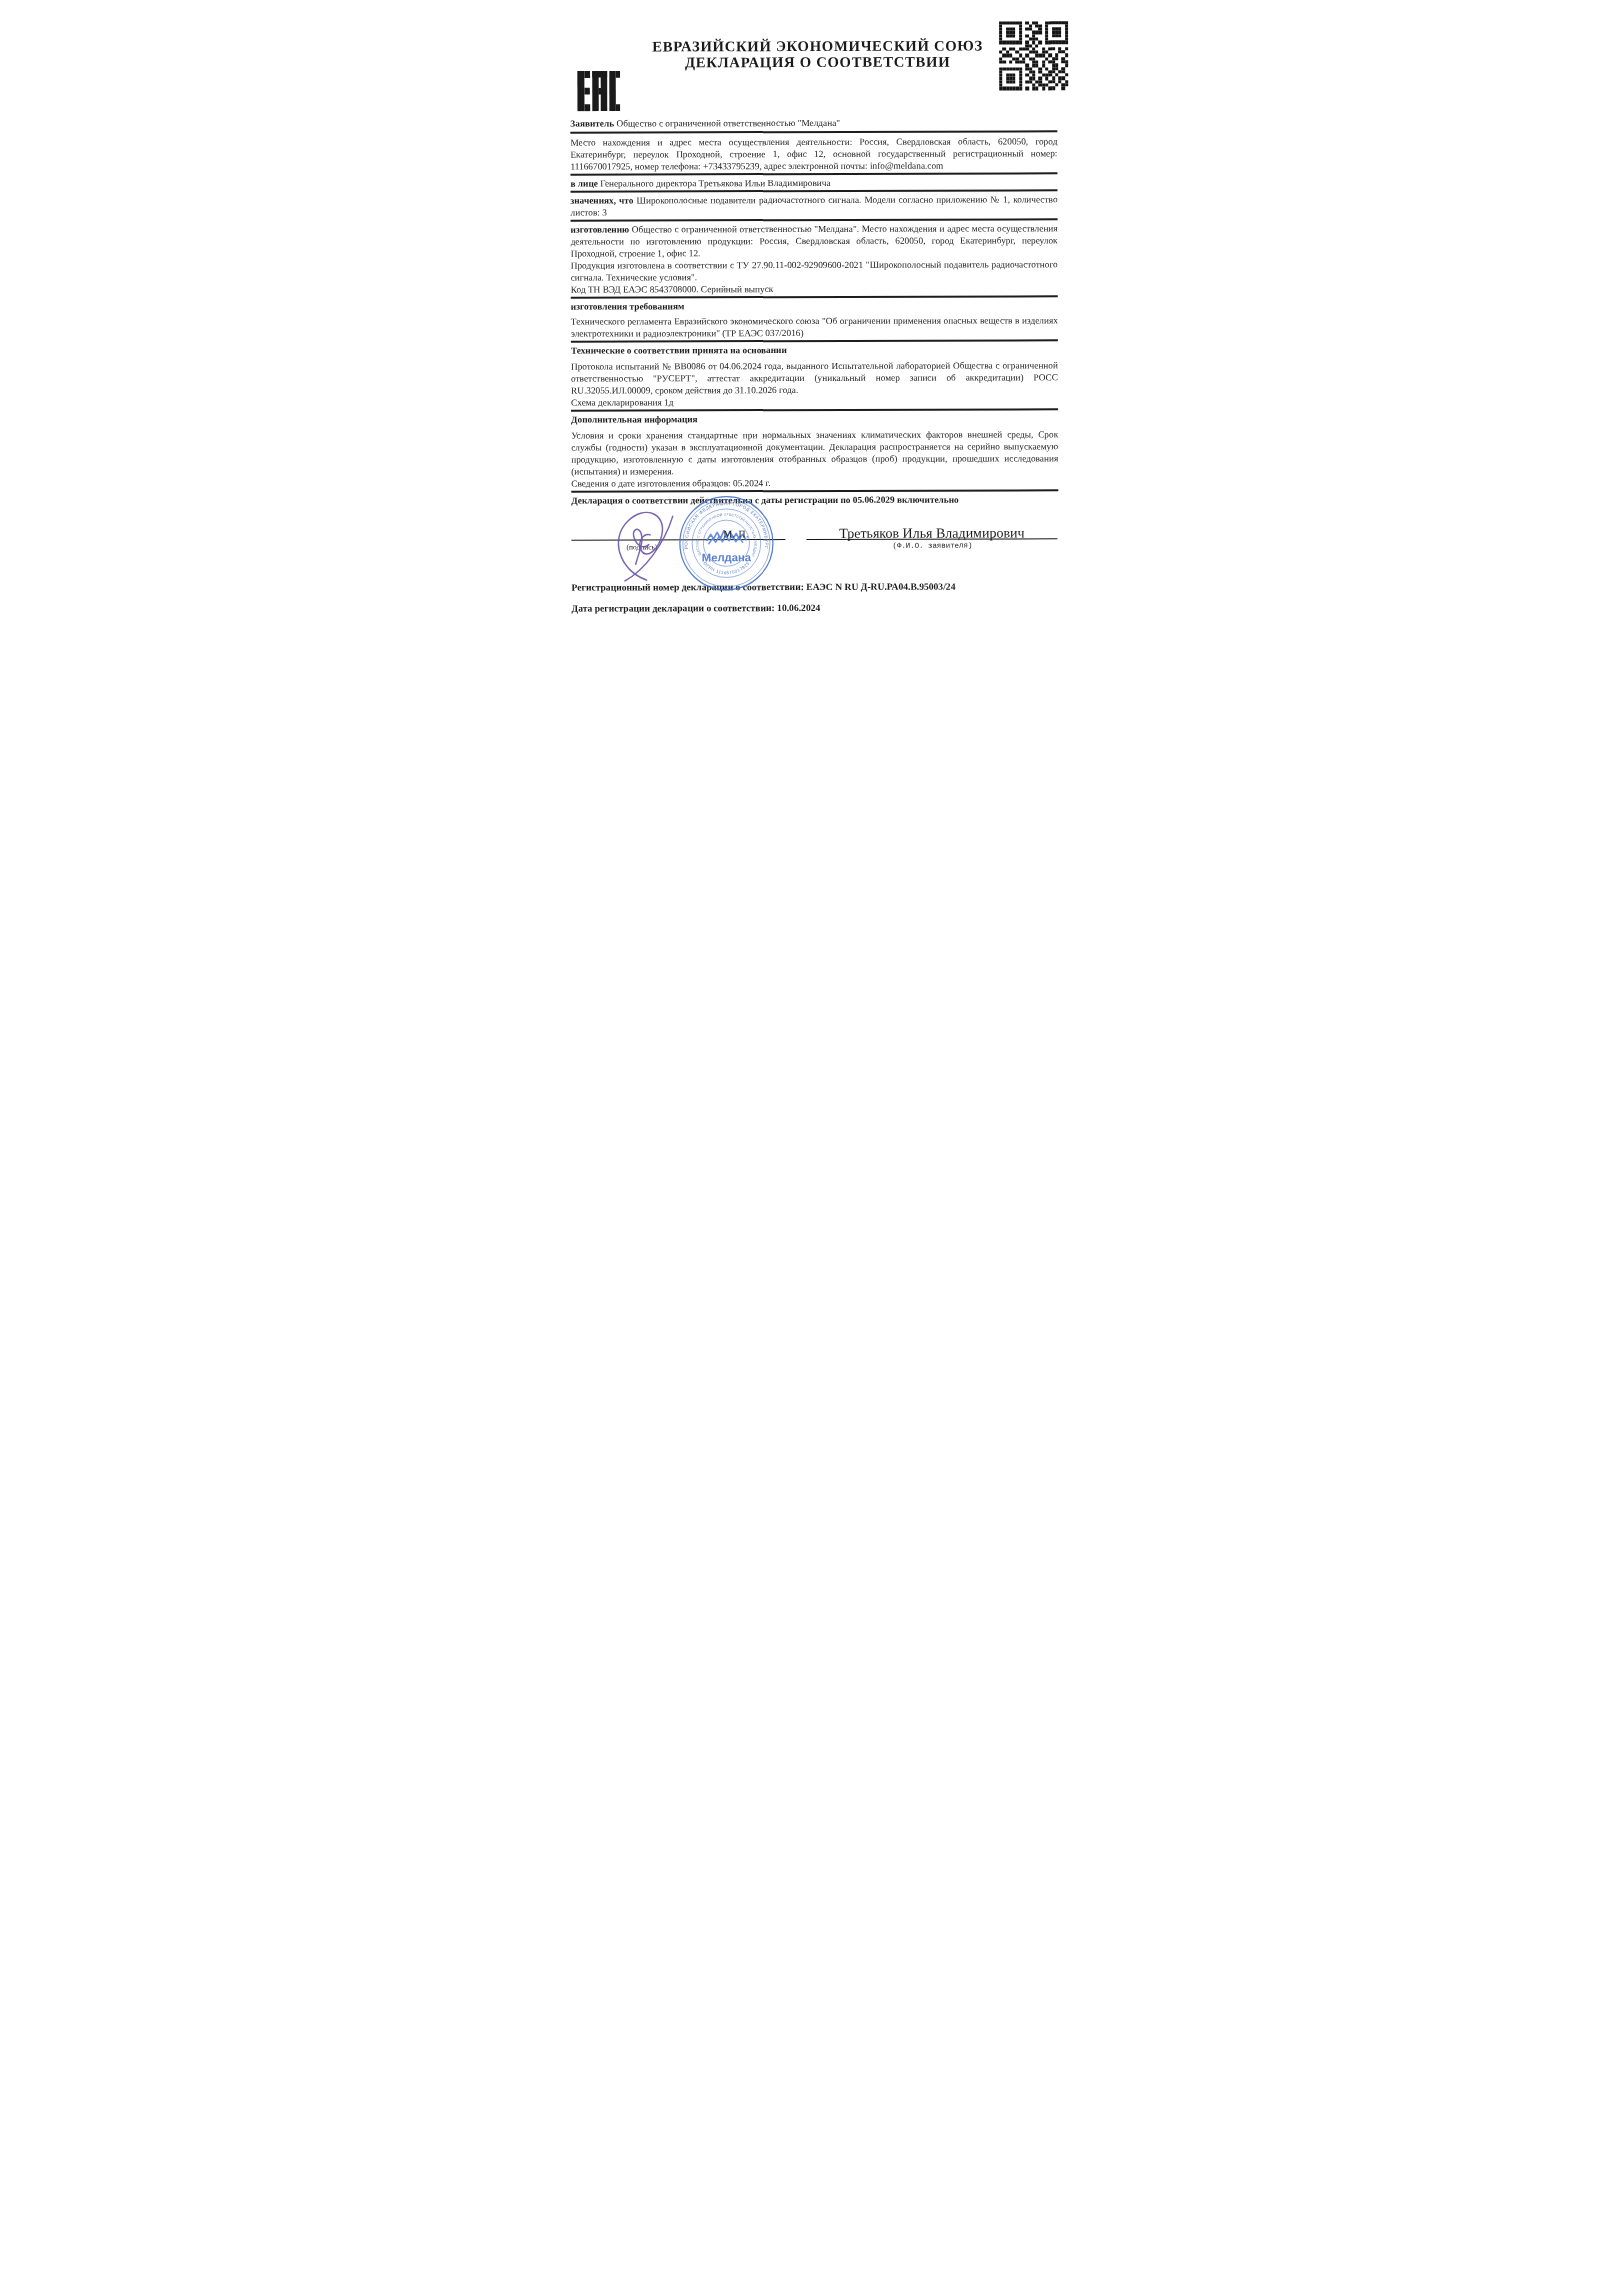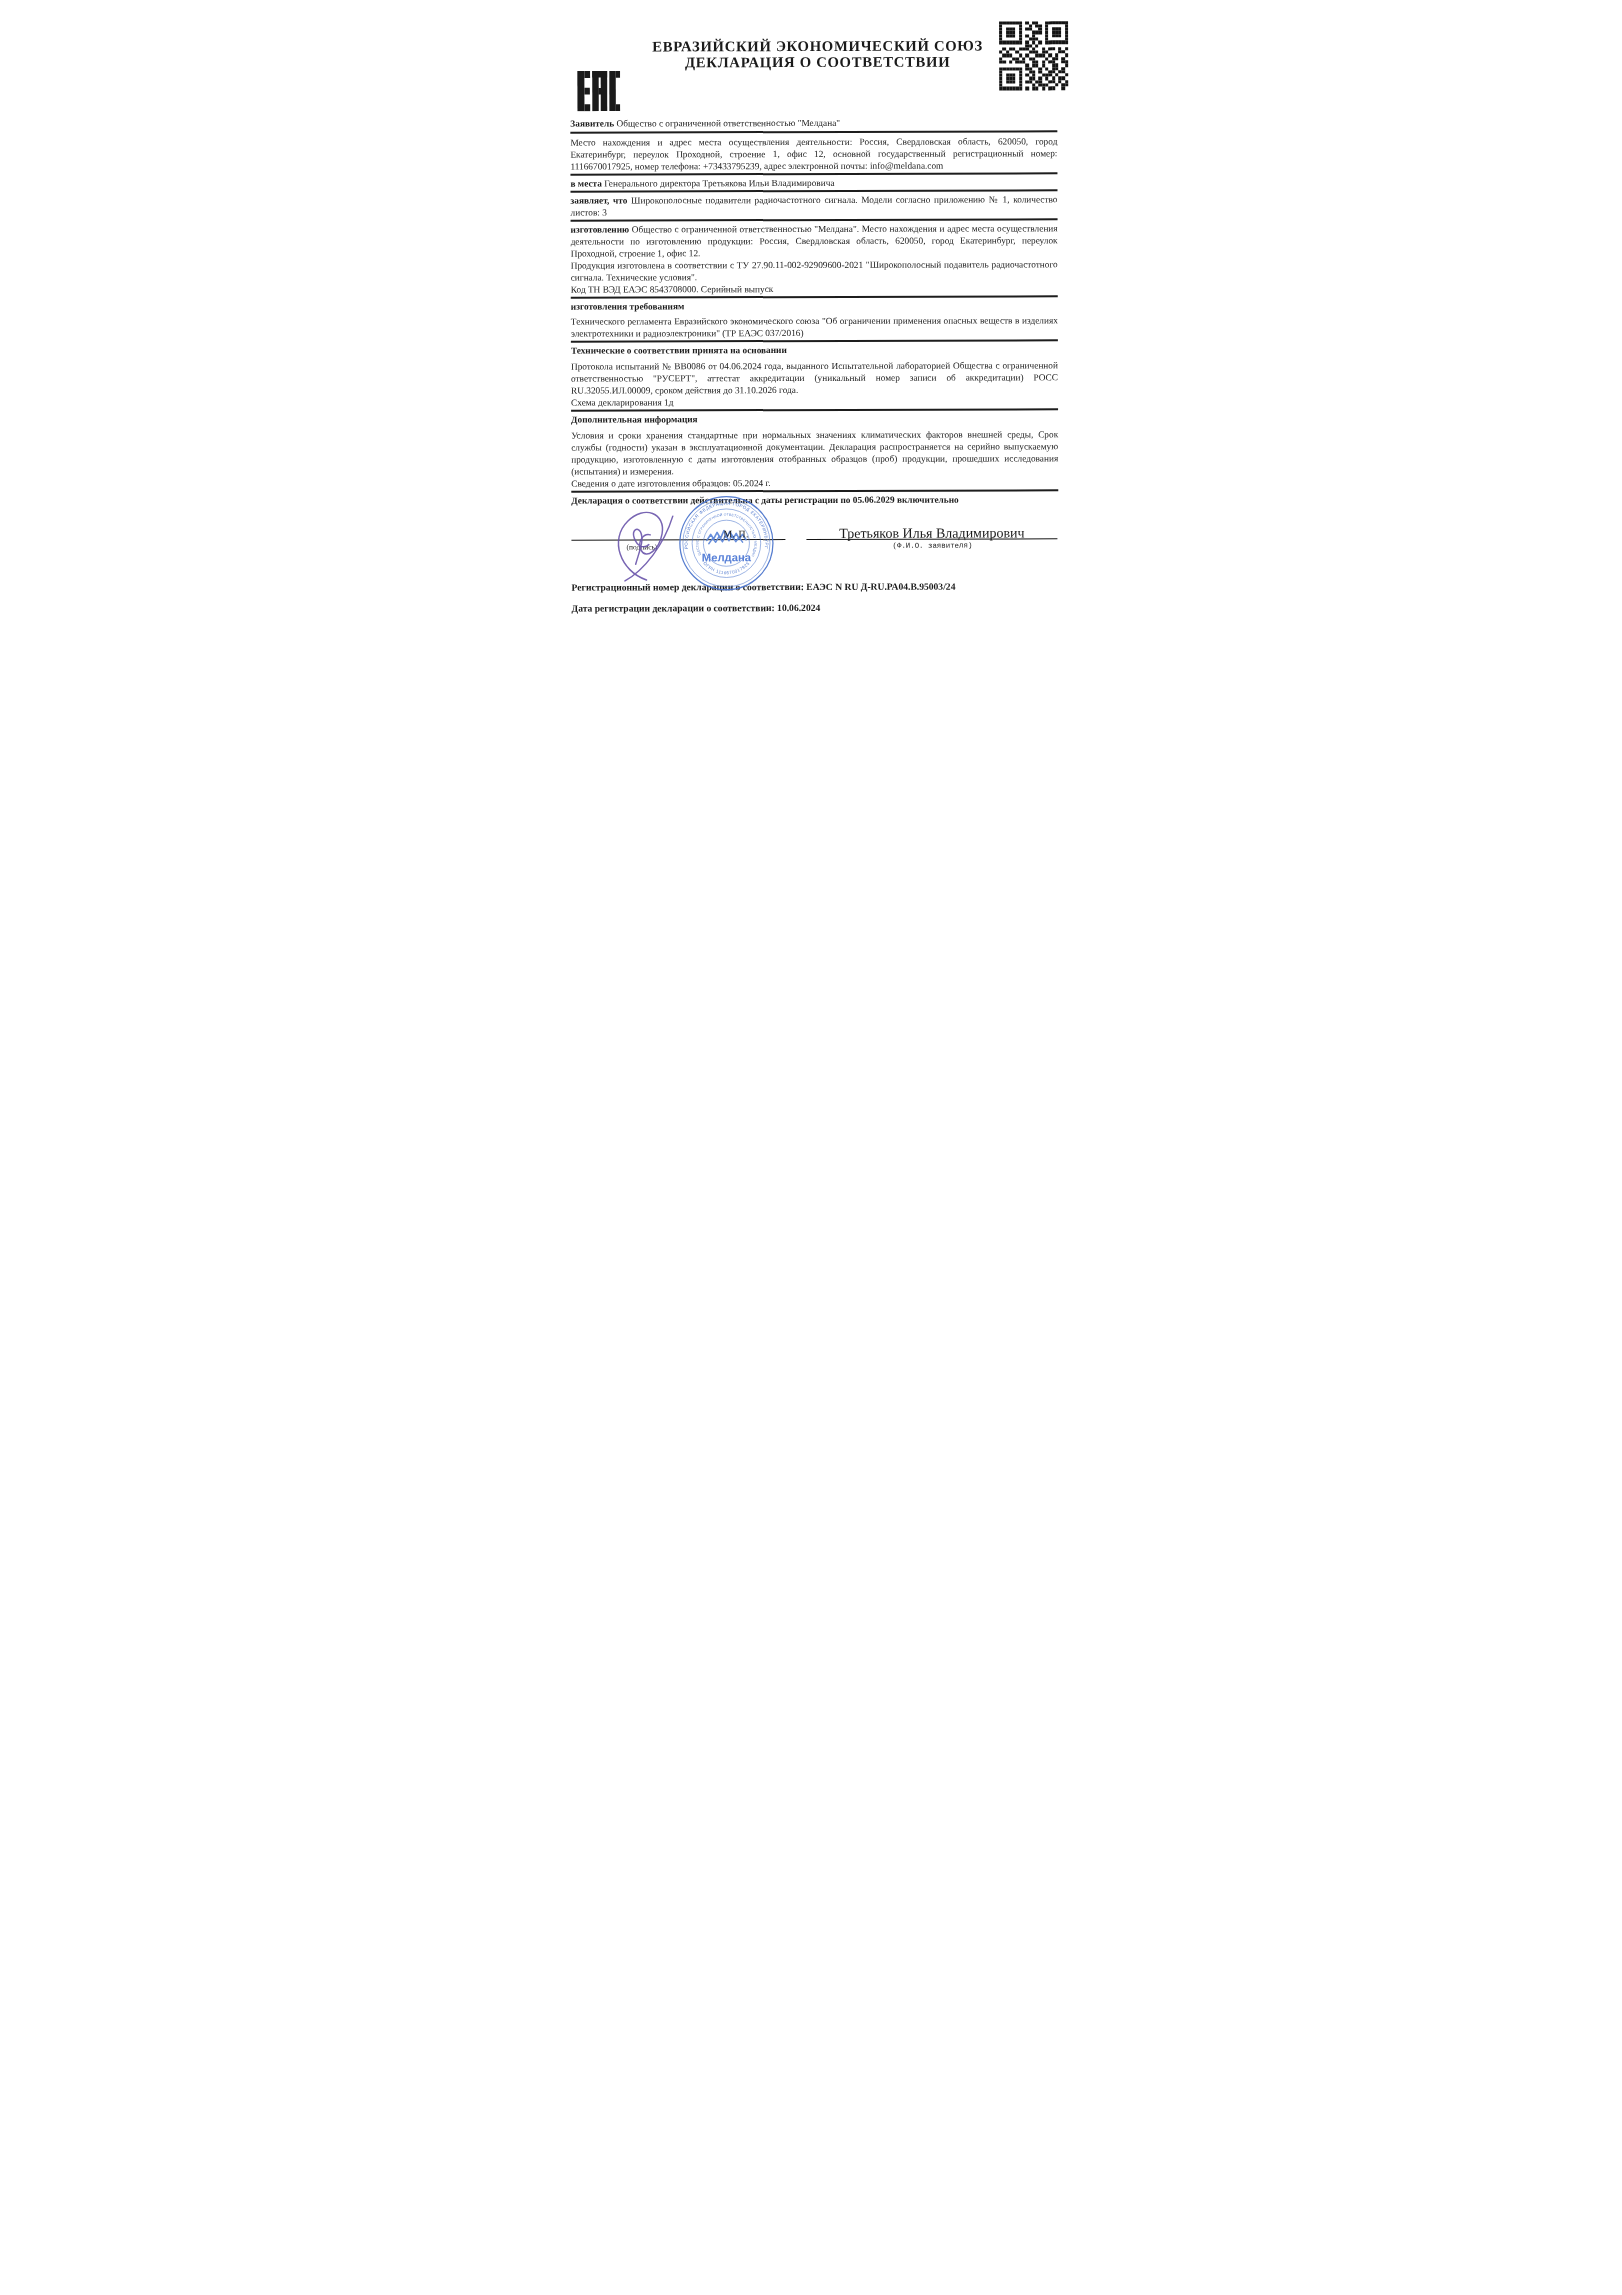--- a/index.html
+++ b/index.html
@@ -503,24 +503,24 @@
     </div>
 
   <div class="doc-body">
 
     <p class="nj"><b>Заявитель</b> <span>Общество с ограниченной ответственностью "Мелдана"</span></p>
     <div class="rule mt4"></div>
 
     <p class="mt7">Место нахождения и адрес места осуществления деятельности: Россия, Свердловская область, 620050, город Екатеринбург, переулок Проходной, строение 1, офис 12, основной государственный регистрационный номер: 1116670017925, номер телефона: +73433795239, адрес электронной почты: info@meldana.com</p>
     <div class="rule mt3"></div>
 
-    <p class="nj mt4"><b>в места</b> <span>Генерального директора Третьякова Ильи Владимировича</span></p>
+    <p class="nj mt4"><b>в лице</b> <span>Генерального директора Третьякова Ильи Владимировича</span></p>
     <div class="rule mt3"></div>
 
-    <p class="mt4"><b>заявляет, что</b> <span>Широкополосные подавители радиочастотного сигнала.  Модели согласно приложению № 1, количество листов: 3</span></p>
+    <p class="mt4"><b>значениях, что</b> <span>Широкополосные подавители радиочастотного сигнала.  Модели согласно приложению № 1, количество листов: 3</span></p>
     <div class="rule mt3"></div>
 
     <p class="mt4"><b>изготовлению</b> <span>Общество с ограниченной ответственностью "Мелдана". Место нахождения и адрес места осуществления деятельности по изготовлению продукции: Россия, Свердловская область, 620050, город Екатеринбург, переулок Проходной, строение 1, офис 12.</span></p>
     <p>Продукция изготовлена в соответствии с ТУ 27.90.11-002-92909600-2021 "Широкополосный подавитель радиочастотного сигнала. Технические условия".</p>
     <p class="nj">Код ТН ВЭД ЕАЭС 8543708000. Серийный выпуск</p>
     <div class="rule mt3"></div>
 
     <p class="nj mt5"><b>изготовления требованиям</b></p>
     <p class="mt5">Технического регламента Евразийского экономического союза "Об ограничении применения опасных веществ в изделиях электротехники и радиоэлектроники" (ТР ЕАЭС 037/2016)</p>
     <div class="rule mt3"></div>

